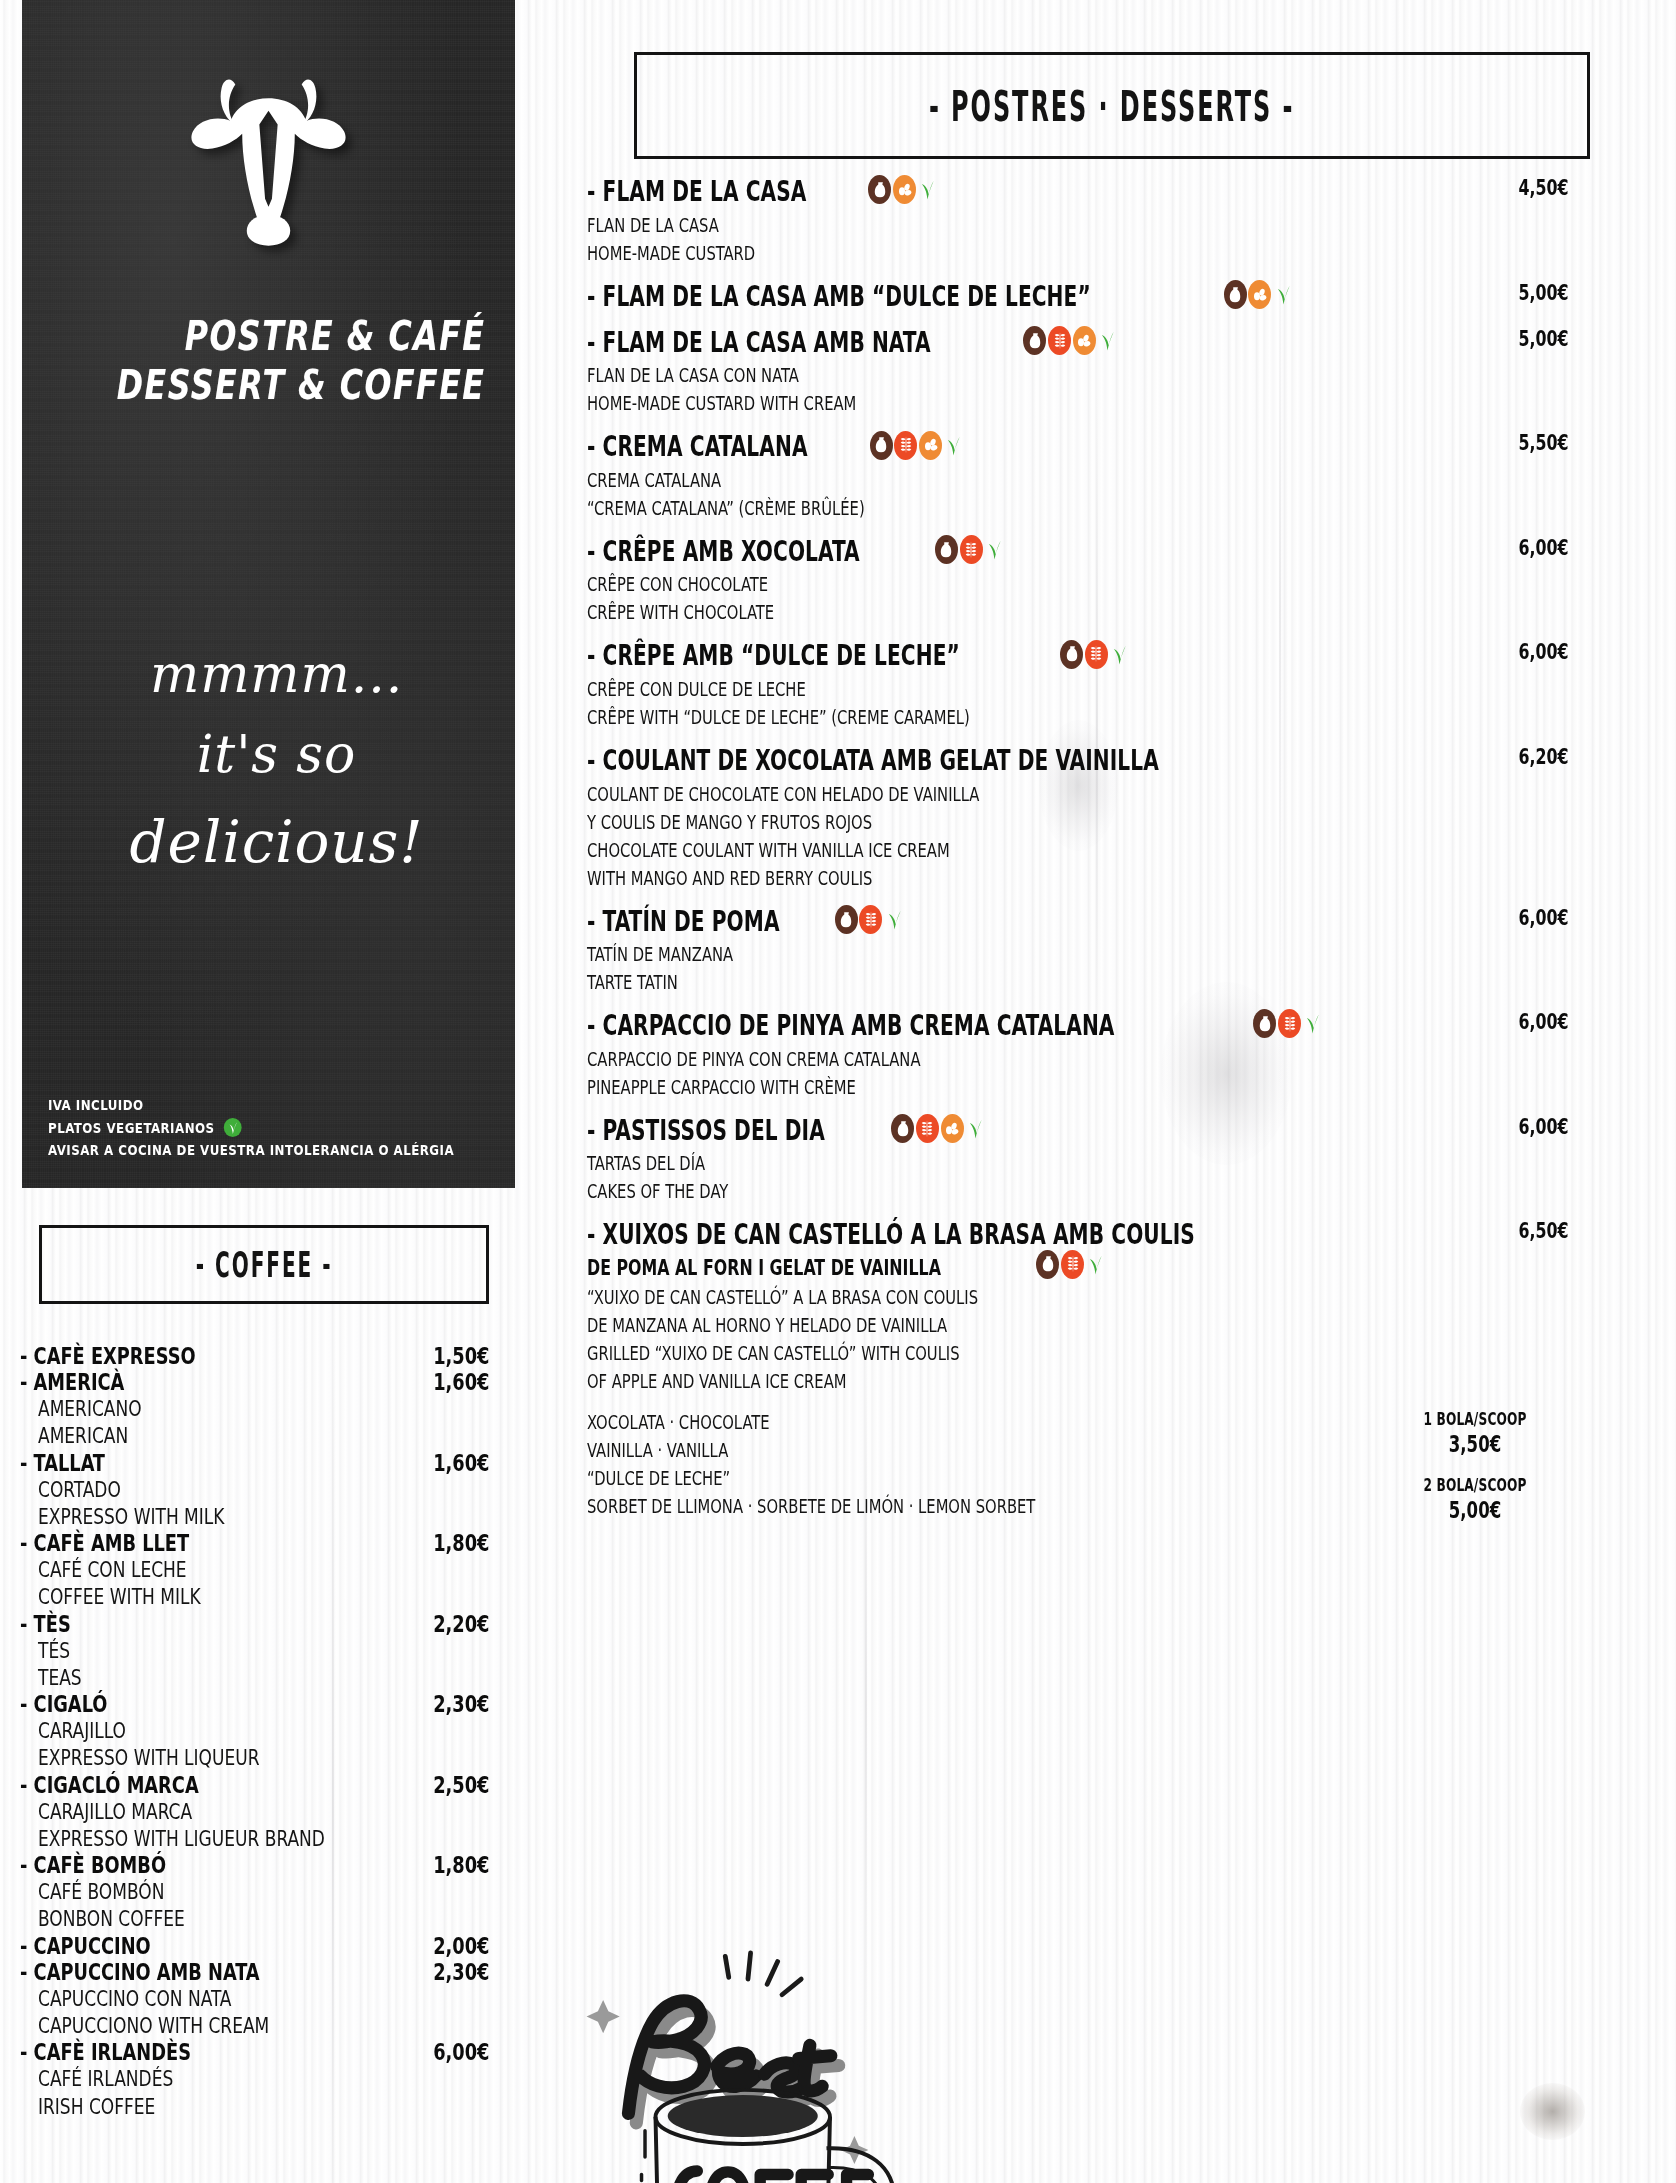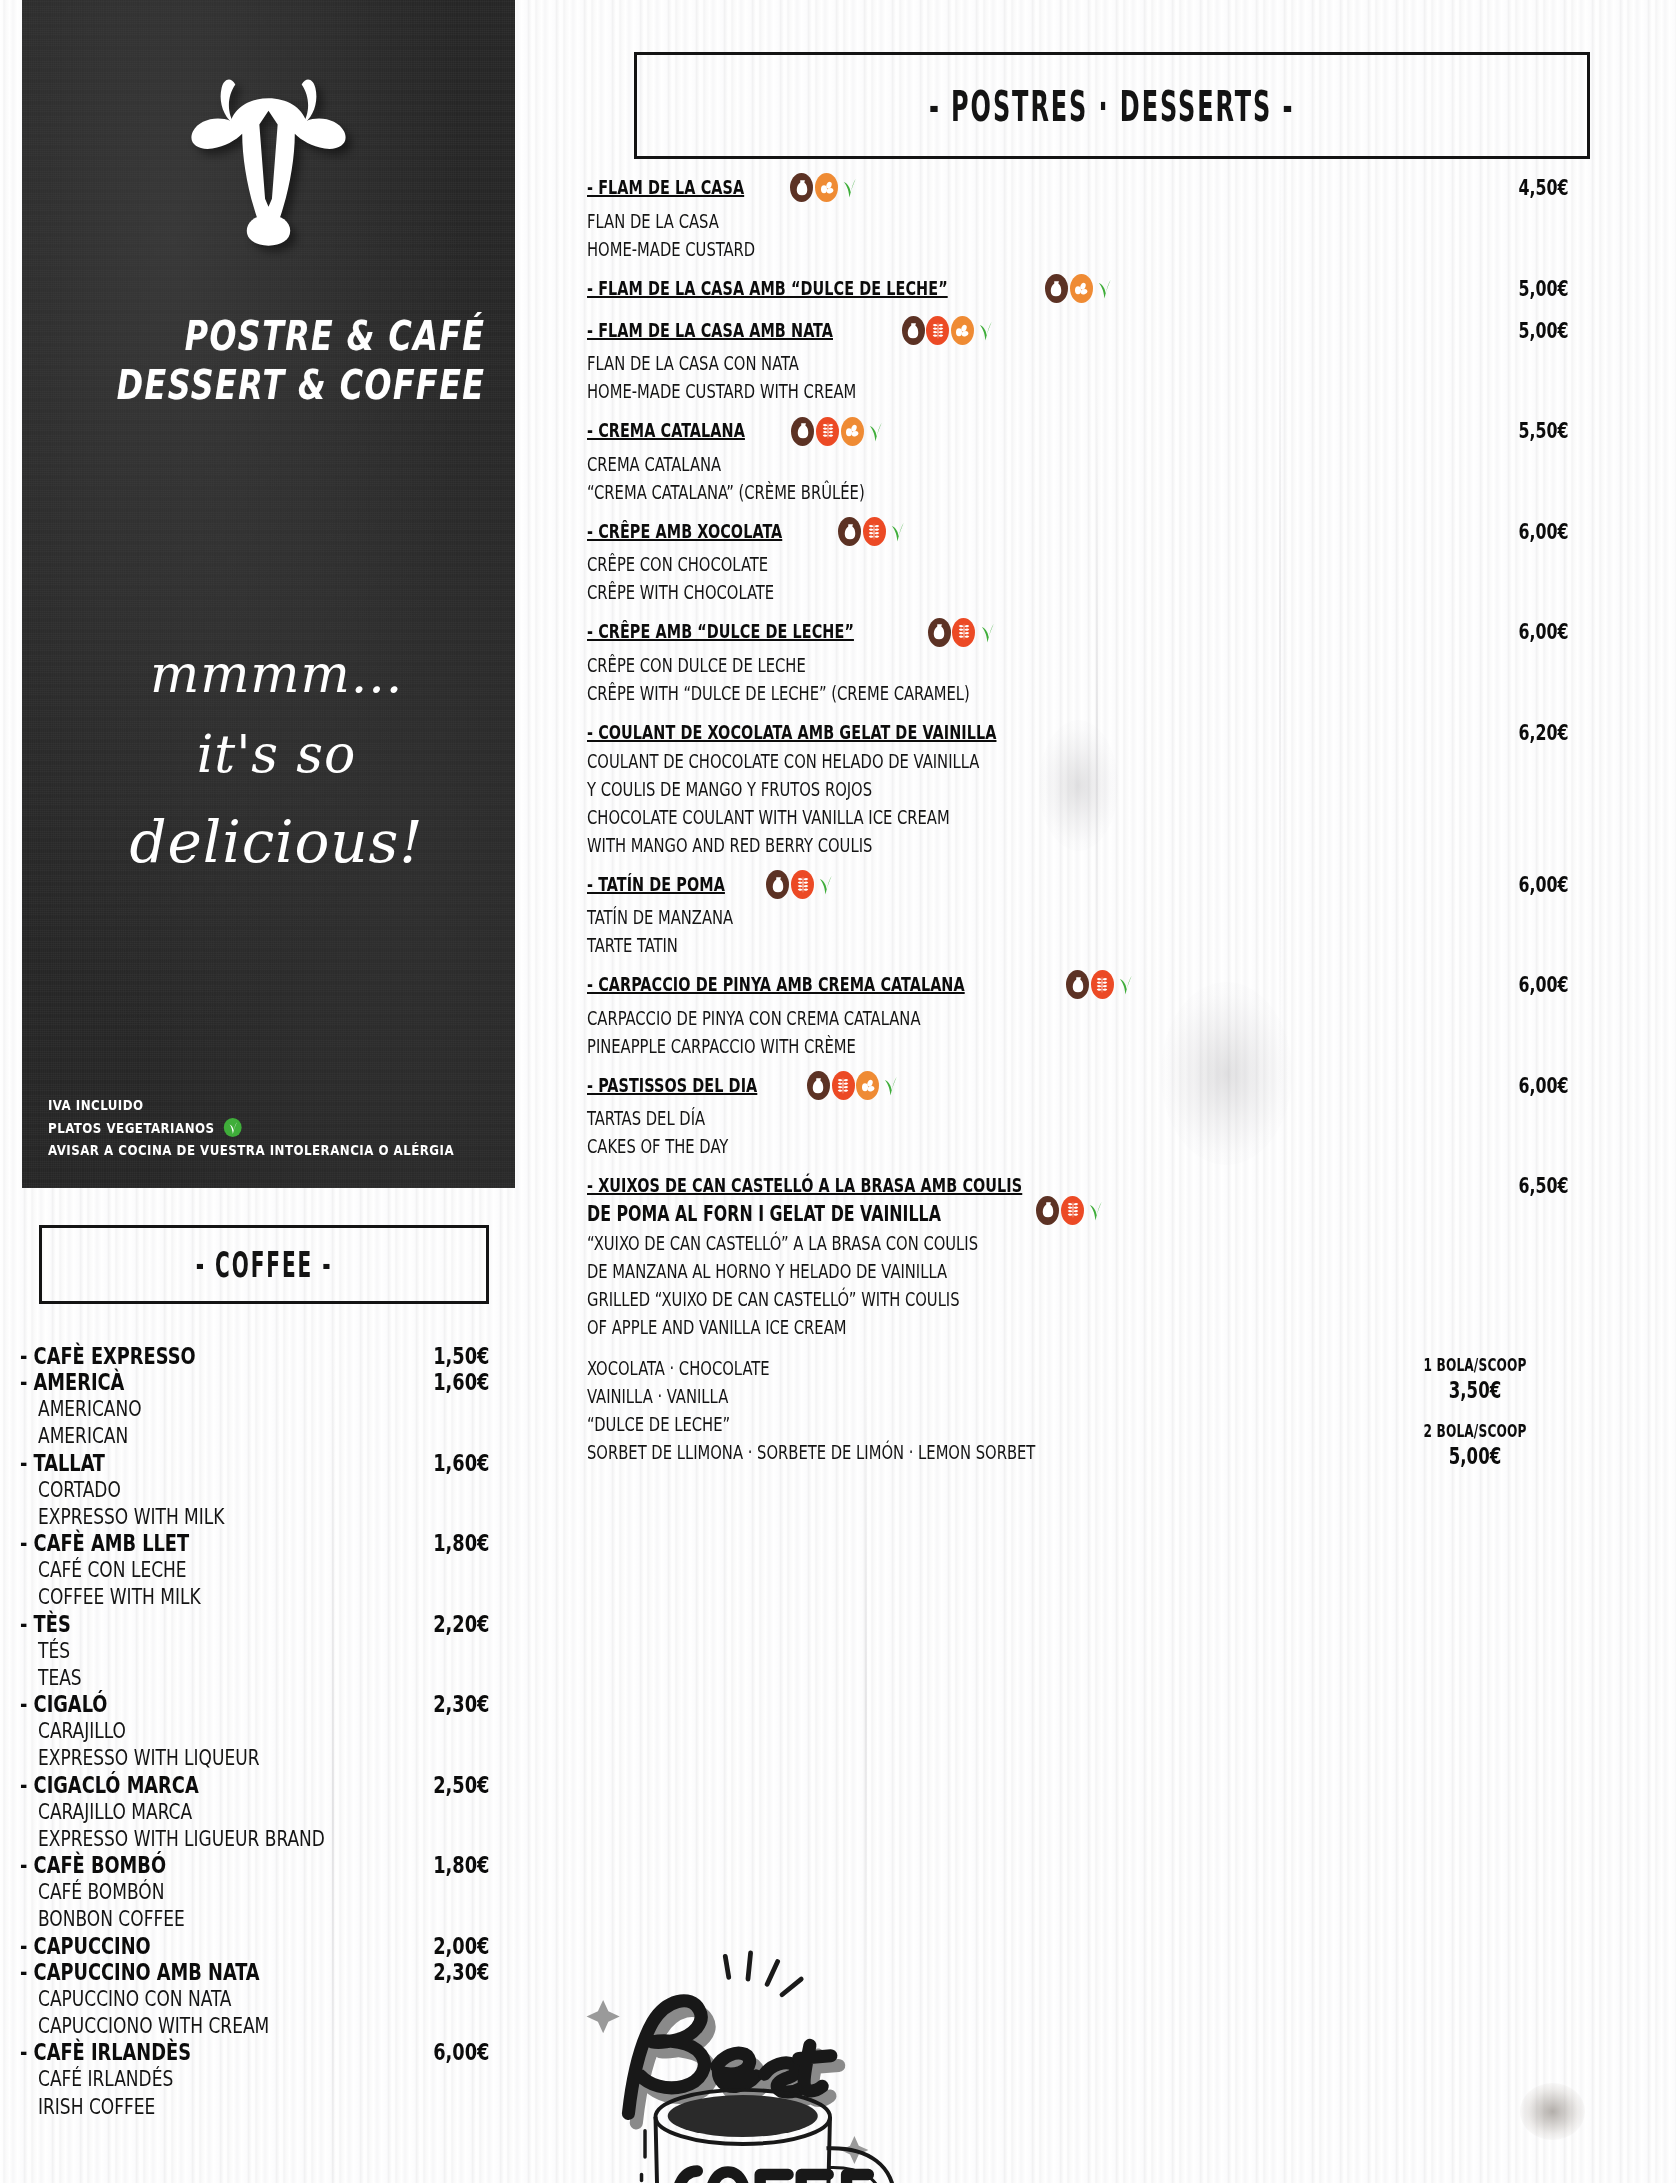--- a/index.html
+++ b/index.html
@@ -120,24 +120,24 @@
   #desserts-box { left: 598px; top: 52px; width: 956px; height: 107px; margin-left: 36px; }
   #desserts-box .section-title { font-size: 43px; }
 
   #coffee-box { left: 39px; top: 1225px; width: 450px; height: 79px; }
   #coffee-box .section-title { font-size: 36px; }
 
   
   .dessert-list { position: absolute; left: 587px; top: 175px; width: 982px; }
   .d-item { position: relative; margin-bottom: 13px; }
   .d-head {
-    display: flex; align-items: flex-start;
+    display: flex; align-items: center;
     font-family: "DejaVu Sans Condensed","Liberation Sans", sans-serif;
     font-weight: 700; color: #0c0c0c;
-    font-size: 20px; letter-spacing: 0.1px; text-decoration: underline;
+    font-size: 28px; letter-spacing: 0.1px;
   }
   .d-name { transform: scaleX(0.80); transform-origin: left center; white-space: nowrap; }
   .d-price {
     position: absolute; right: 0; top: 0;
     font-family: "DejaVu Sans Condensed","Liberation Sans", sans-serif;
     font-weight: 700; color: #0c0c0c; font-size: 22px;
     transform: scaleX(0.80); transform-origin: right center;
   }
   .d-line2 {
     font-family: "DejaVu Sans Condensed","Liberation Sans", sans-serif;

